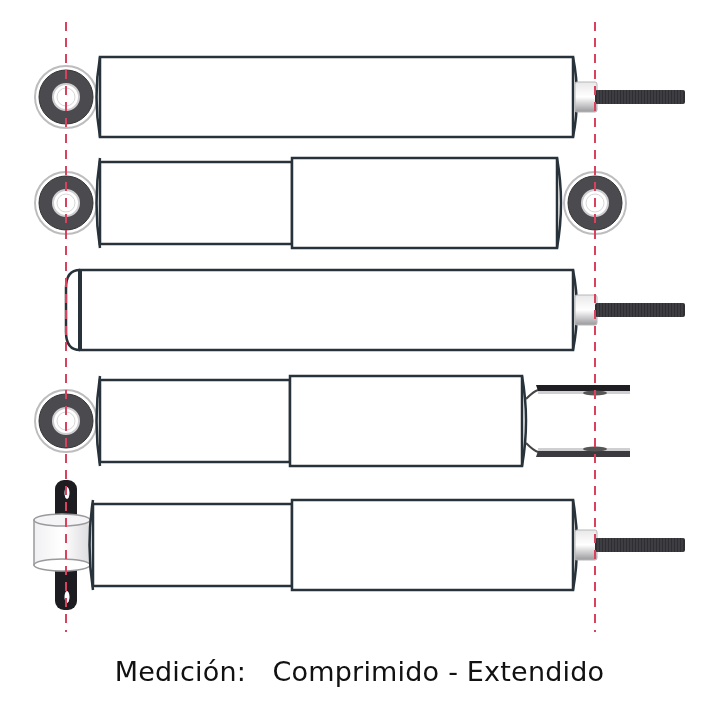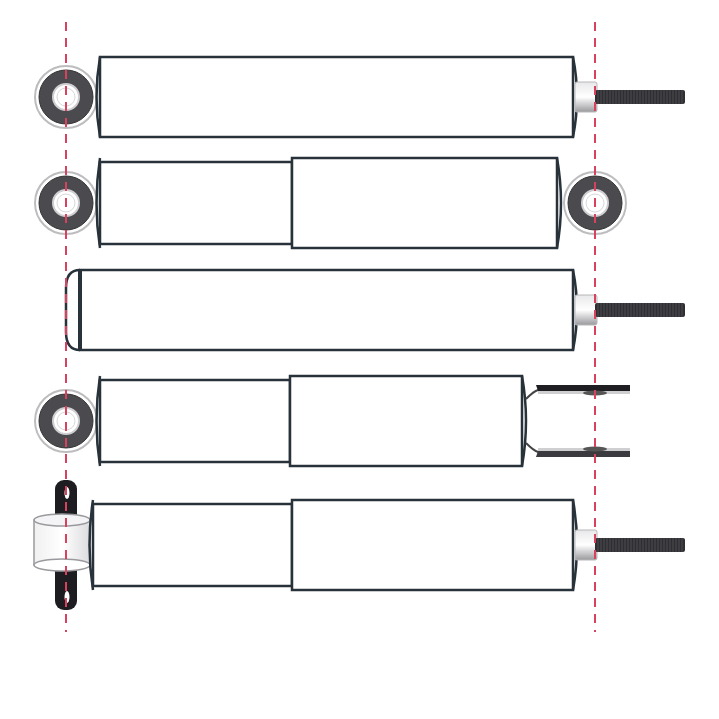--- a/index.html
+++ b/index.html
@@ -195,13 +195,14 @@
           <line x1="670" y1="538" x2="670" y2="552" stroke="#55555a" stroke-width="0.8"></line>
           <line x1="673" y1="538" x2="673" y2="552" stroke="#55555a" stroke-width="0.8"></line>
           <line x1="676" y1="538" x2="676" y2="552" stroke="#55555a" stroke-width="0.8"></line>
           <line x1="679" y1="538" x2="679" y2="552" stroke="#55555a" stroke-width="0.8"></line>
           <line x1="682" y1="538" x2="682" y2="552" stroke="#55555a" stroke-width="0.8"></line>
         </g>
       </g>
       <line x1="66" y1="22" x2="66" y2="632" stroke="#d9425f" stroke-width="2" stroke-dasharray="9 7"></line>
       <line x1="595" y1="22" x2="595" y2="632" stroke="#d9425f" stroke-width="2" stroke-dasharray="9 7"></line>
     </svg>
+  <div class="caption"><span>Medición:</span>   <span>Comprimido - Extendido</span></div>
 </div>
 
 </body></html>

